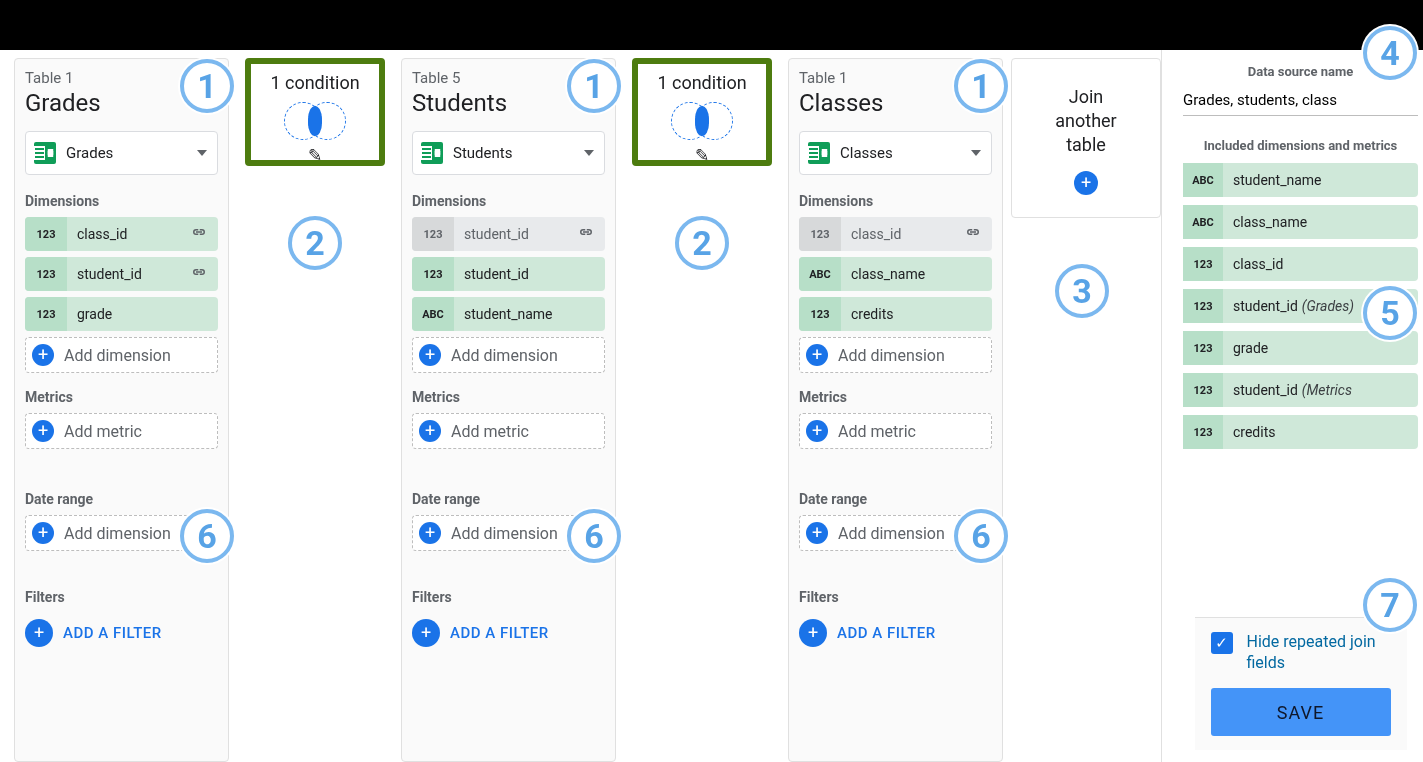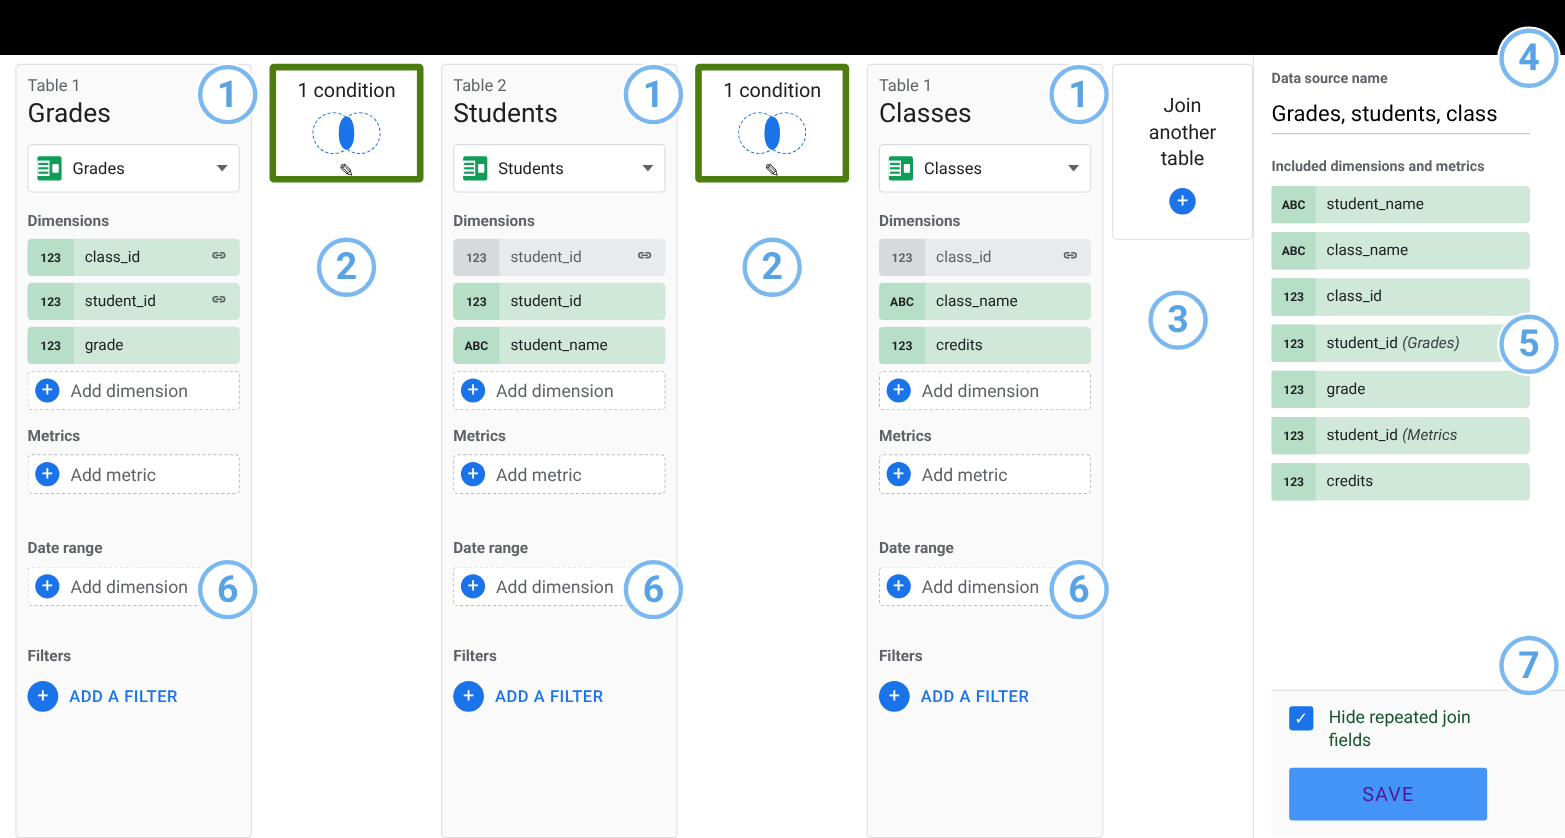--- a/index.html
+++ b/index.html
@@ -35,37 +35,37 @@
   
   .cond-card { width:140px; margin:0 8px; background:#fff; border:6px solid #4d7c0f; border-radius:4px; height:108px; padding:8px 0 0 0; text-align:center; position:relative; cursor:pointer;}
   .cond-title { font-size:18px; margin-bottom:6px;}
   .venn { height:44px; display:flex; align-items:center; justify-content:center; position:relative;}
   .venn .circle { width:38px; height:38px; border:1.5px dashed #1a73e8; border-radius:50%; background:transparent; position:relative;}
   .venn .circleB { margin-left:-14px;}
   .venn-wrap{position:relative;display:inline-flex;}
   .venn-intersection{position:absolute;left:50%;top:50%;transform:translate(-50%,-50%);width:14px;height:30px;background:#1a73e8;border-radius:8px/15px;opacity:1;}
   .pencil { font-size:17px; color:#202124; margin-top:2px;}
   
-  .join-card { width:128px; margin:0 0 0 8px; background:#fff; border:1px solid #e0e0e0; border-radius:4px; height:160px; display:flex; flex-direction:column; align-items:center; justify-content:center; cursor:pointer; text-align:center; font-size:18px; line-height:1.35; padding-top:4px;}
+  .join-card { width:150px; margin:0 0 0 8px; background:#fff; border:1px solid #e0e0e0; border-radius:4px; height:160px; display:flex; flex-direction:column; align-items:center; justify-content:center; cursor:pointer; text-align:center; font-size:18px; line-height:1.35; padding-top:4px;}
   .join-card .blue-plus { width:24px; height:24px; font-size:18px; margin:14px 0 0 0;}
   
-  .right-panel { flex:1; border-left:1px solid #e0e0e0; padding:10px 0 2px 16px; position:relative; display:flex; flex-direction:column;}
+  .right-panel { flex:1; border-left:1px solid #e0e0e0; padding:10px 0 12px 16px; position:relative; display:flex; flex-direction:column;align-items:center;}
   .right-panel .label-sm { font-size:13px; color:#5f6368; font-weight:700; margin-top:4px;}
-  .ds-name { font-size:20px; border:none; border-bottom:1px solid #bdbdbd; padding:6px 0; width:235px; margin-top:6px; outline:none; background:transparent;}
+  .ds-name { font-size:15px; border:none; border-bottom:1px solid #bdbdbd; padding:6px 0; width:235px; margin-top:6px; outline:none; background:transparent;}
   .inc-heading { font-size:13px; color:#5f6368; font-weight:700; margin-top:22px; margin-bottom:10px;}
   .ipill { display:flex; align-items:center; height:34px; background:#cfe8d9; border-radius:4px; margin-bottom:8px; width:235px;}
   .ipill .type { width:40px; height:100%; background:#b7dfc8; display:flex; align-items:center; justify-content:center; font-size:11px; font-weight:700;}
   .ipill .label { padding-left:10px; font-size:14px;}
   .ipill .suffix { font-style:italic; color:#3c4043; margin-left:4px;margin-top:34px;}
   
   .bottom-box { margin-top:auto; border-top:1px solid #e0e0e0; background:#fafafa; padding:14px 16px; display:flex; flex-direction:column; gap:14px;}
   .check-row { display:flex; align-items:flex-start; gap:14px;}
   .chk { width:22px; height:22px; background:#1a73e8; border-radius:3px; display:flex; align-items:center; justify-content:center; color:#fff; font-size:15px; cursor:pointer;}
-  .check-label { color:#14532d; font-size:16px; line-height:1.3;}
-  .save-btn { background:#4494f8; color:#4c1d95; border:none; height:48px; width:180px; border-radius:3px; font-size:18px; letter-spacing:1px; cursor:pointer;}
+  .check-label { color:#0369a1; font-size:16px; line-height:1.3;}
+  .save-btn { background:#4494f8; color:#0f172a; border:none; height:48px; width:180px; border-radius:3px; font-size:18px; letter-spacing:1px; cursor:pointer;}
   
   .callout { position:absolute; width:54px; height:54px; border:4px solid #7bb8ef; border-radius:50%; color:#58a3e6; background:#fff; display:flex; align-items:center; justify-content:center; font-size:34px; font-weight:700; z-index:50; pointer-events:none; box-shadow:0 0 0 2px #fff;}
   
   svg.link { width:18px; height:14px; }
 </style>
 </head>
 <body>
 
 <div class="top-bar"></div>
 
@@ -140,21 +140,21 @@
           <div class="venn-intersection"></div>
         </div>
       </div>
       <div class="pencil">✎</div>
     </div>
     <div class="callout" style="position:relative;margin-top:50px;">2</div>
   </div>
   <div class="table-card">
     <div class="callout" style="top:0;right:-6px;">1</div>
     <div class="callout" style="top:450px;right:-6px;">6</div>
-    <div class="table-card-title-small">Table 2</div>
+    <div class="table-card-title-small">Table 5</div>
     <div class="table-card-title-big">Students</div>
     <div class="table-select">
       <span class="sheet-icon">
             <span class="sheet-inner">
               <div></div>
               <div></div>
               <div></div>
             </span>
           </span>
       <span class="table-select-label">Students</span>

